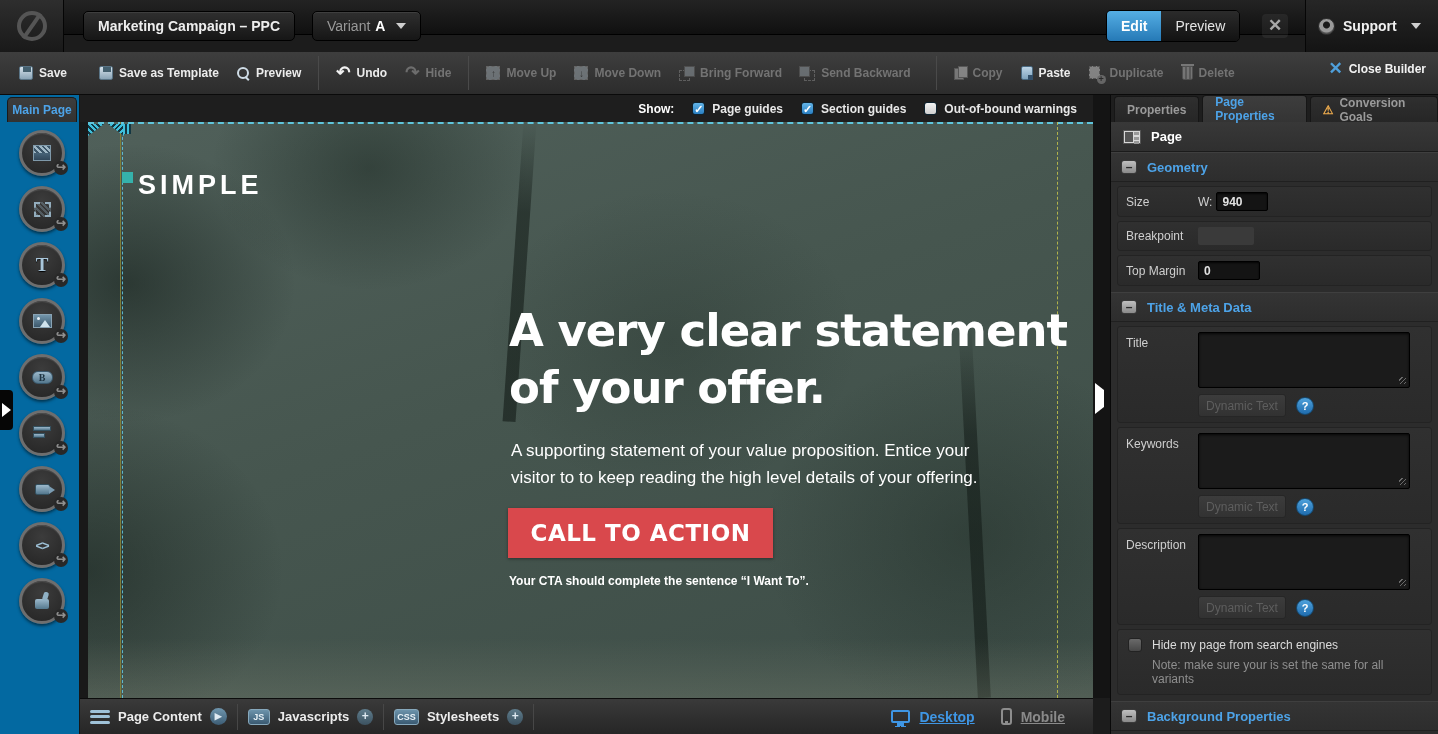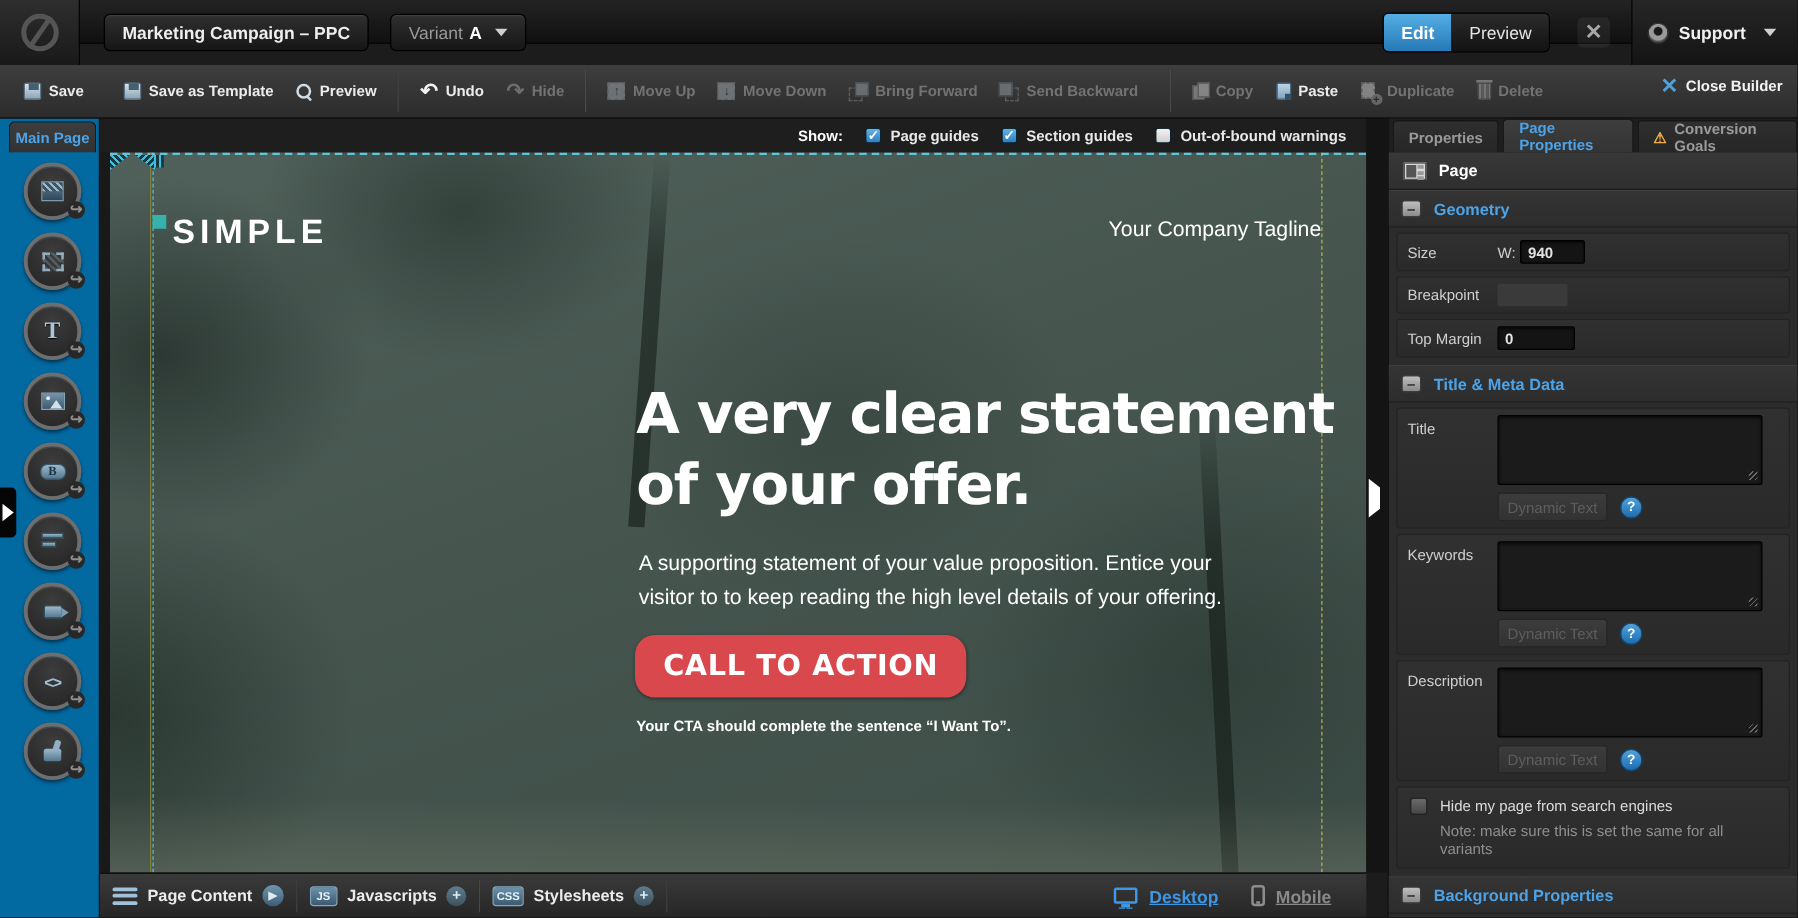--- a/index.html
+++ b/index.html
@@ -133,21 +133,21 @@
   #grip-a { left:0; top:2px; } #grip-b { left:20px; top:2px; transform:scaleX(-1); }
   #grip-c { left:35px; top:2px; width:8px; height:10px; clip-path:none;
     background:repeating-linear-gradient(90deg,#3fc0dc 0 2px,#143742 2px 4px); }
   #logo { position:absolute; left:50px; top:48px; color:#fff; font-size:27px; font-weight:bold; letter-spacing:4px; }
   #logo-square { position:absolute; left:34px; top:50px; width:11px; height:11px; background:#35b2ab; }
   #tagline { position:absolute; left:669px; top:52px; width:300px; text-align:right; color:#fff; font-size:17px; }
   #headline { position:absolute; left:421px; top:180px; width:560px; color:#fff;
     font-family:"DejaVu Sans", sans-serif; font-weight:bold; font-size:45px; line-height:57px; letter-spacing:-1px; }
   #supporting { position:absolute; left:423px; top:315px; width:480px; color:#fff; font-size:17px; line-height:27px; }
   #cta-btn { position:absolute; left:420px; top:386px; width:265px; height:50px; background:#d9484c;
-    border-radius:16px; box-shadow:0 1px 3px rgba(0,0,0,.4); color:#fff; font-family:"DejaVu Sans", sans-serif;
+    border-radius:0; box-shadow:0 1px 3px rgba(0,0,0,.4); color:#fff; font-family:"DejaVu Sans", sans-serif;
     font-weight:bold; font-size:23px; letter-spacing:.5px; display:flex; align-items:center; justify-content:center; }
   #cta-caption { position:absolute; left:421px; top:452px; color:#fff; font-size:12px; font-weight:bold; }
   #right-divider { position:absolute; left:1093px; top:95px; width:17px; height:603px; background:#141414; }
   #right-arrow { position:absolute; left:2px; top:295px; }
 
   
   #bottombar { position:absolute; left:80px; top:698px; width:1013px; height:36px;
     background:linear-gradient(#3a3a3a,#262626); border-top:1px solid #0c0c0c; display:flex; align-items:center; padding:0 10px; }
   .bsep { width:1px; height:26px; background:#171717; border-right:1px solid #474747; margin:0 10px; }
   .bitem { display:flex; align-items:center; gap:8px; color:#ececec; font-size:13px; font-weight:bold; }
@@ -367,21 +367,20 @@
       <div id="ground"></div>
       <div class="guide-top"></div>
       <div class="guide-left-solid"></div>
       <div class="guide-left-dash"></div>
       <div class="guide-right"></div>
       <div class="corner-grip" id="grip-a"></div>
       <div class="corner-grip" id="grip-b"></div>
       <div class="corner-grip" id="grip-c"></div>
       <div id="logo-square"></div>
       <div id="logo">SIMPLE</div>
-      <div id="tagline">Your Company Tagline</div>
       <div id="headline">A very clear statement of your offer.</div>
       <div id="supporting">A supporting statement of your value proposition. Entice your visitor to to keep reading the high level details of your offering.</div>
       <div id="cta-btn">CALL TO ACTION</div>
       <div id="cta-caption">Your CTA should complete the sentence “I Want To”.</div>
     </div>
   </div>
   <div id="right-divider">
     <div id="right-arrow">
       <span class="white-arrow"></span>
     </div>
@@ -486,21 +485,21 @@
           <span class="dyn-btn">Dynamic Text</span>
           <span class="q-circle">?</span>
         </div>
       </div>
     </div>
     <div id="hide-row">
       <div class="line1">
         <span class="dark-chk"></span>
         <span>Hide my page from search engines</span>
       </div>
-      <div class="note">Note: make sure this is set the same for all variants</div>
+      <div class="note">Note: make sure your is set the same for all variants</div>
     </div>
 
     <div class="sec-head" style="margin-top:6px;">
       <span class="minus-btn">–</span>
       <span>Background Properties</span>
     </div>
 
   </div>
 
 </div>

